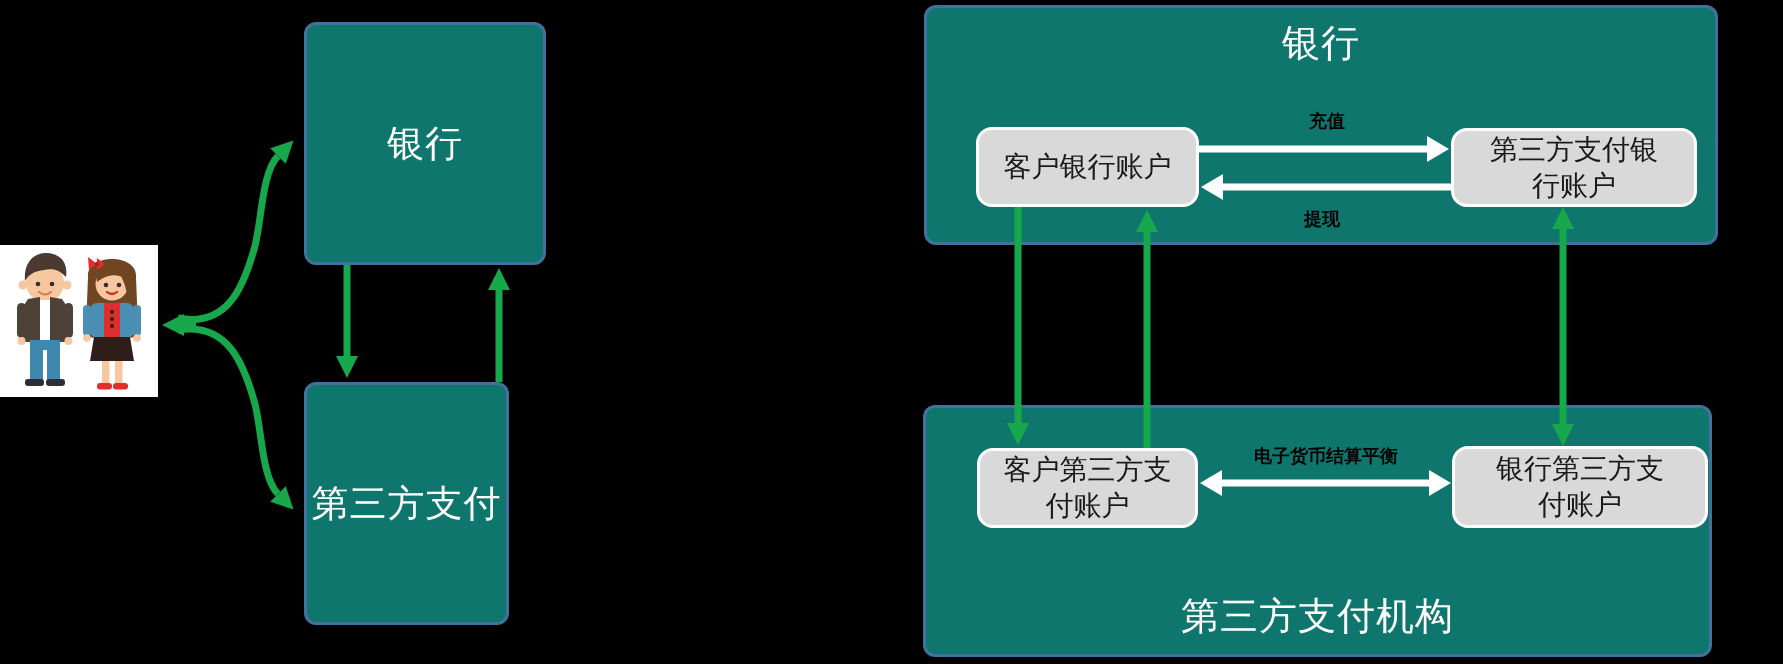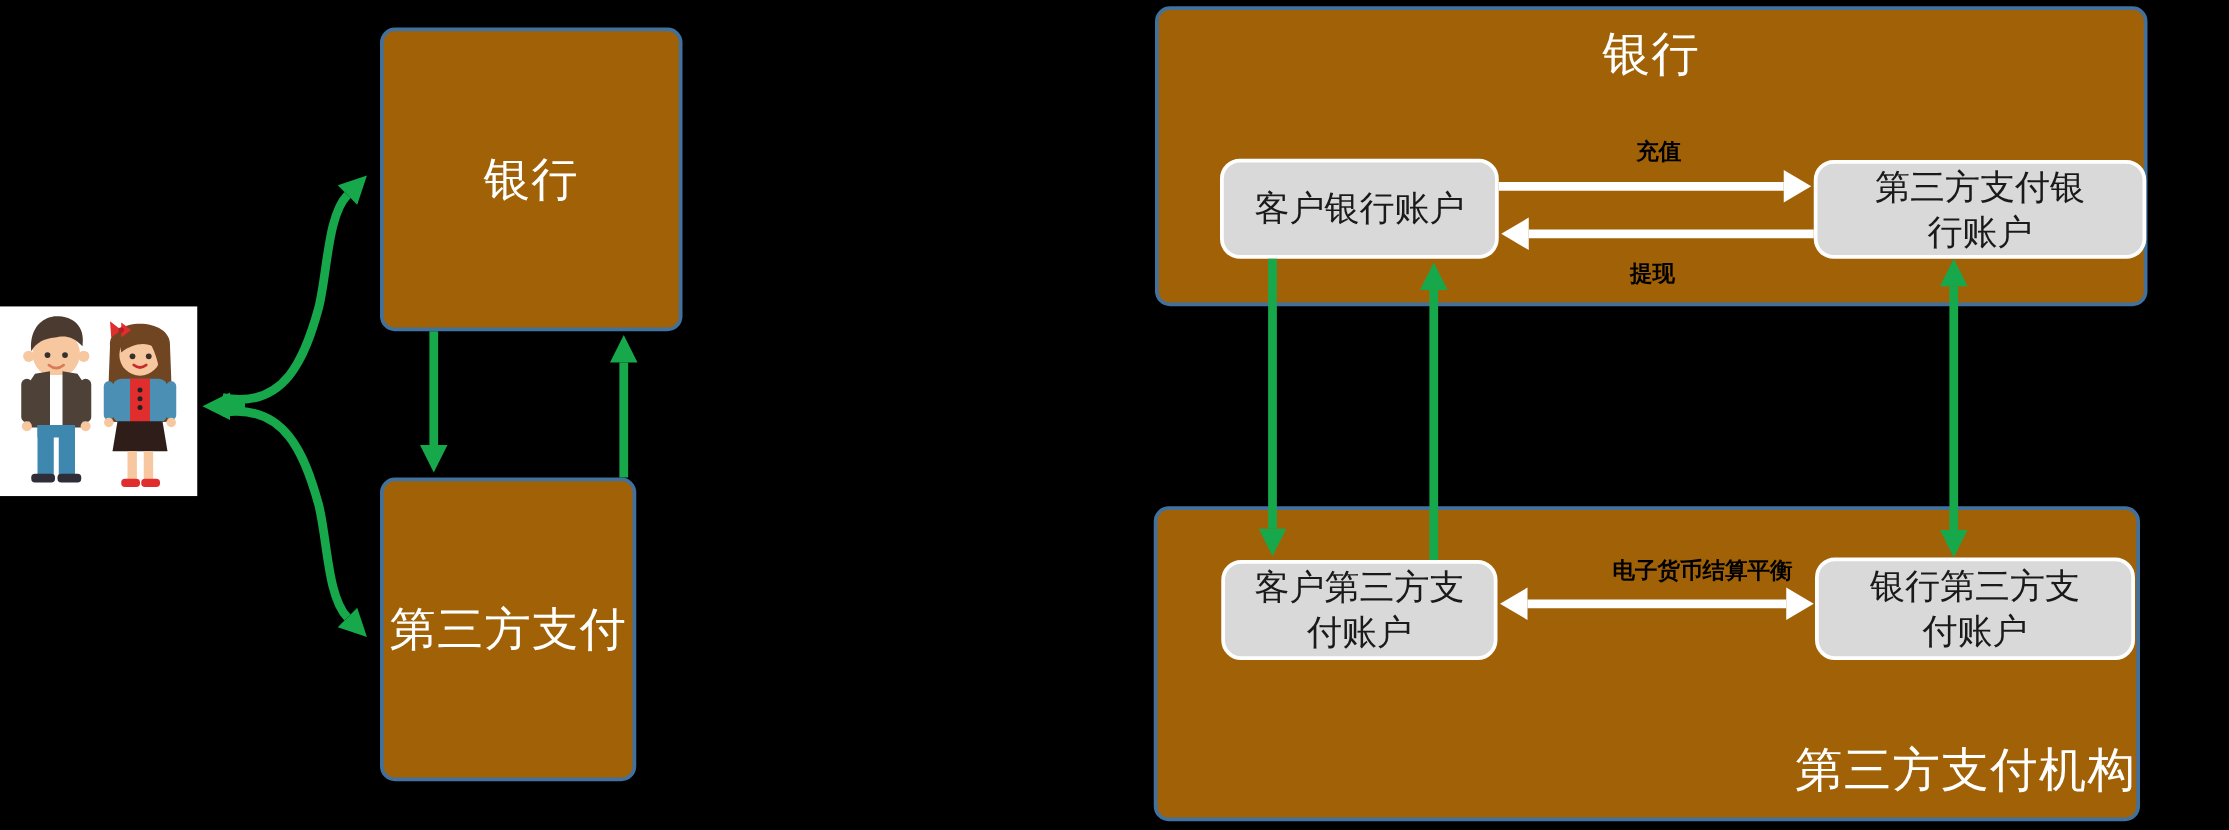--- a/index.html
+++ b/index.html
@@ -1,33 +1,33 @@
 <!DOCTYPE html>
 <html><head>
 <meta charset="utf-8">
 <style>
   html,body { margin:0; padding:0; background:#000; }
   .canvas {
     position:relative; width:1783px; height:664px; background:#000000;
     font-family:"Liberation Sans", sans-serif; overflow:hidden;
   }
   .cyanbox {
-    position:absolute; background:#a16207; border:3px solid #41719C;
+    position:absolute; background:#0f766e; border:3px solid #41719C;
     border-radius:12px; box-sizing:border-box; color:#FFFFFF;
   }
   .centered-label {
     position:absolute; inset:0; display:flex; align-items:center; justify-content:center;
     font-size:37px; color:#FFFFFF; letter-spacing:1px;
   }
   .container-title-top {
     position:absolute; top:10px; left:0; width:100%; text-align:center;
     font-size:38px; color:#FFFFFF; letter-spacing:1px;
   }
   .container-title-bottom {
-    position:absolute; bottom:12px; left:0; width:100%; text-align:right;
+    position:absolute; bottom:12px; left:0; width:100%; text-align:center;
     font-size:38px; color:#FFFFFF; letter-spacing:1px;
   }
   .graybox {
     position:absolute; background:#D9D9D9; border:3px solid #FFFFFF;
     border-radius:16px; box-sizing:border-box; color:#1A1A1A;
     display:flex; align-items:center; justify-content:center;
     text-align:center; font-size:28px; line-height:1.28; white-space:pre-line;
   }
   .flow-label {
     position:absolute; transform:translate(-50%,-50%);
@@ -107,38 +107,38 @@
   </div>
 
   <div class="cyanbox" style="left:923px; top:405px; width:789px; height:252px;">
     <div class="container-title-bottom">第三方支付机构</div>
   </div>
 
   <div class="graybox" style="left:976px; top:127px; width:223px; height:80px;">
     <span>客户银行账户</span>
   </div>
 
-  <div class="graybox" style="left:1451px; top:128px; width:266px; height:79px;">
+  <div class="graybox" style="left:1451px; top:128px; width:246px; height:79px;">
     <span>第三方支付银
 行账户</span>
   </div>
 
   <div class="graybox" style="left:977px; top:448px; width:221px; height:80px;justify-content:center;">
     <span>客户第三方支
 付账户</span>
   </div>
 
   <div class="graybox" style="left:1452px; top:446px; width:256px; height:82px;">
     <span>银行第三方支
 付账户</span>
   </div>
 
   <div class="flow-label" style="left:1327px; top:121px;">充值</div>
   <div class="flow-label" style="left:1322px; top:219px;">提现</div>
-  <div class="flow-label" style="left:1326px; top:456px;margin-left:36px;">电子货币结算平衡</div>
+  <div class="flow-label" style="left:1326px; top:456px;">电子货币结算平衡</div>
 
   <svg class="arrow-layer" width="1783" height="664" viewBox="0 0 1783 664">
     <defs>
       <marker id="ah-green" markerUnits="userSpaceOnUse" markerWidth="28" markerHeight="28" refX="2" refY="13" orient="auto-start-reverse">
         <path d="M2,2 L24,13 L2,24 Z" fill="#17A84B"></path>
       </marker>
       <marker id="ah-white" markerUnits="userSpaceOnUse" markerWidth="28" markerHeight="32" refX="2" refY="15" orient="auto-start-reverse">
         <path d="M2,2 L24,15 L2,28 Z" fill="#FFFFFF"></path>
       </marker>
     </defs>

